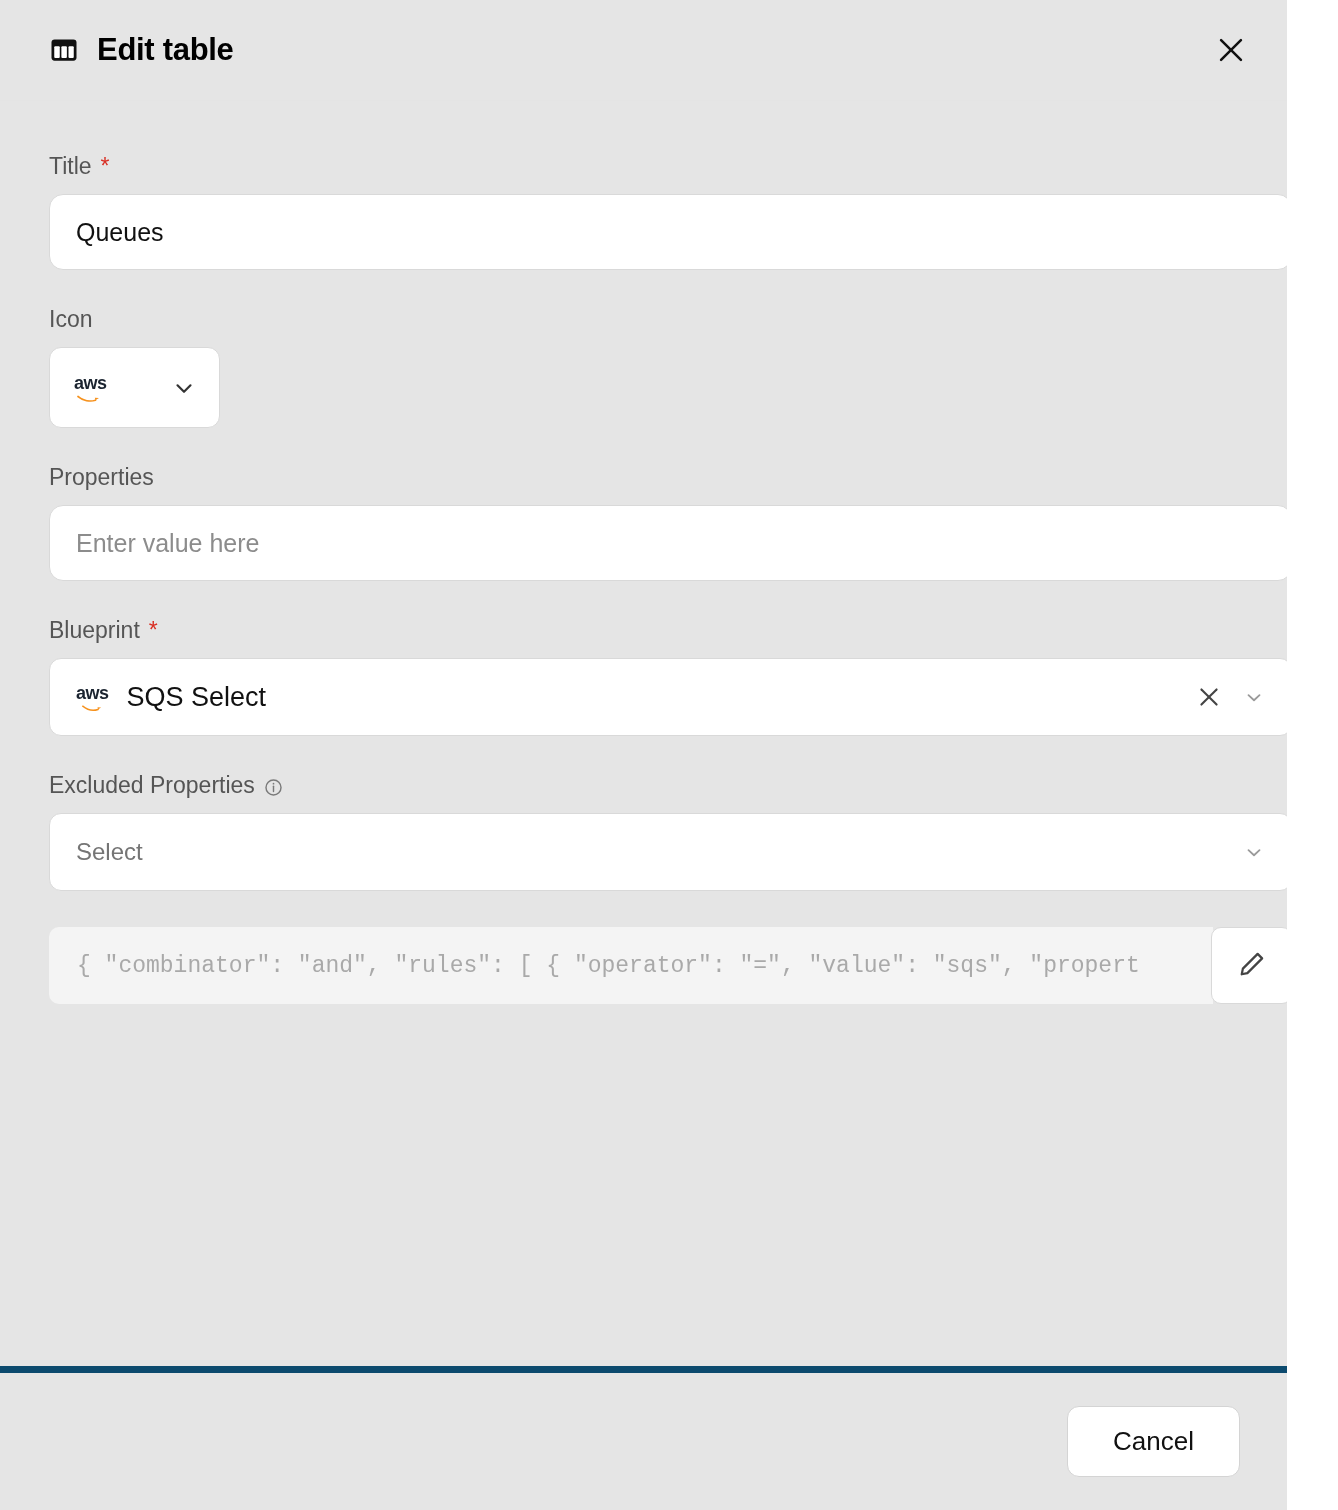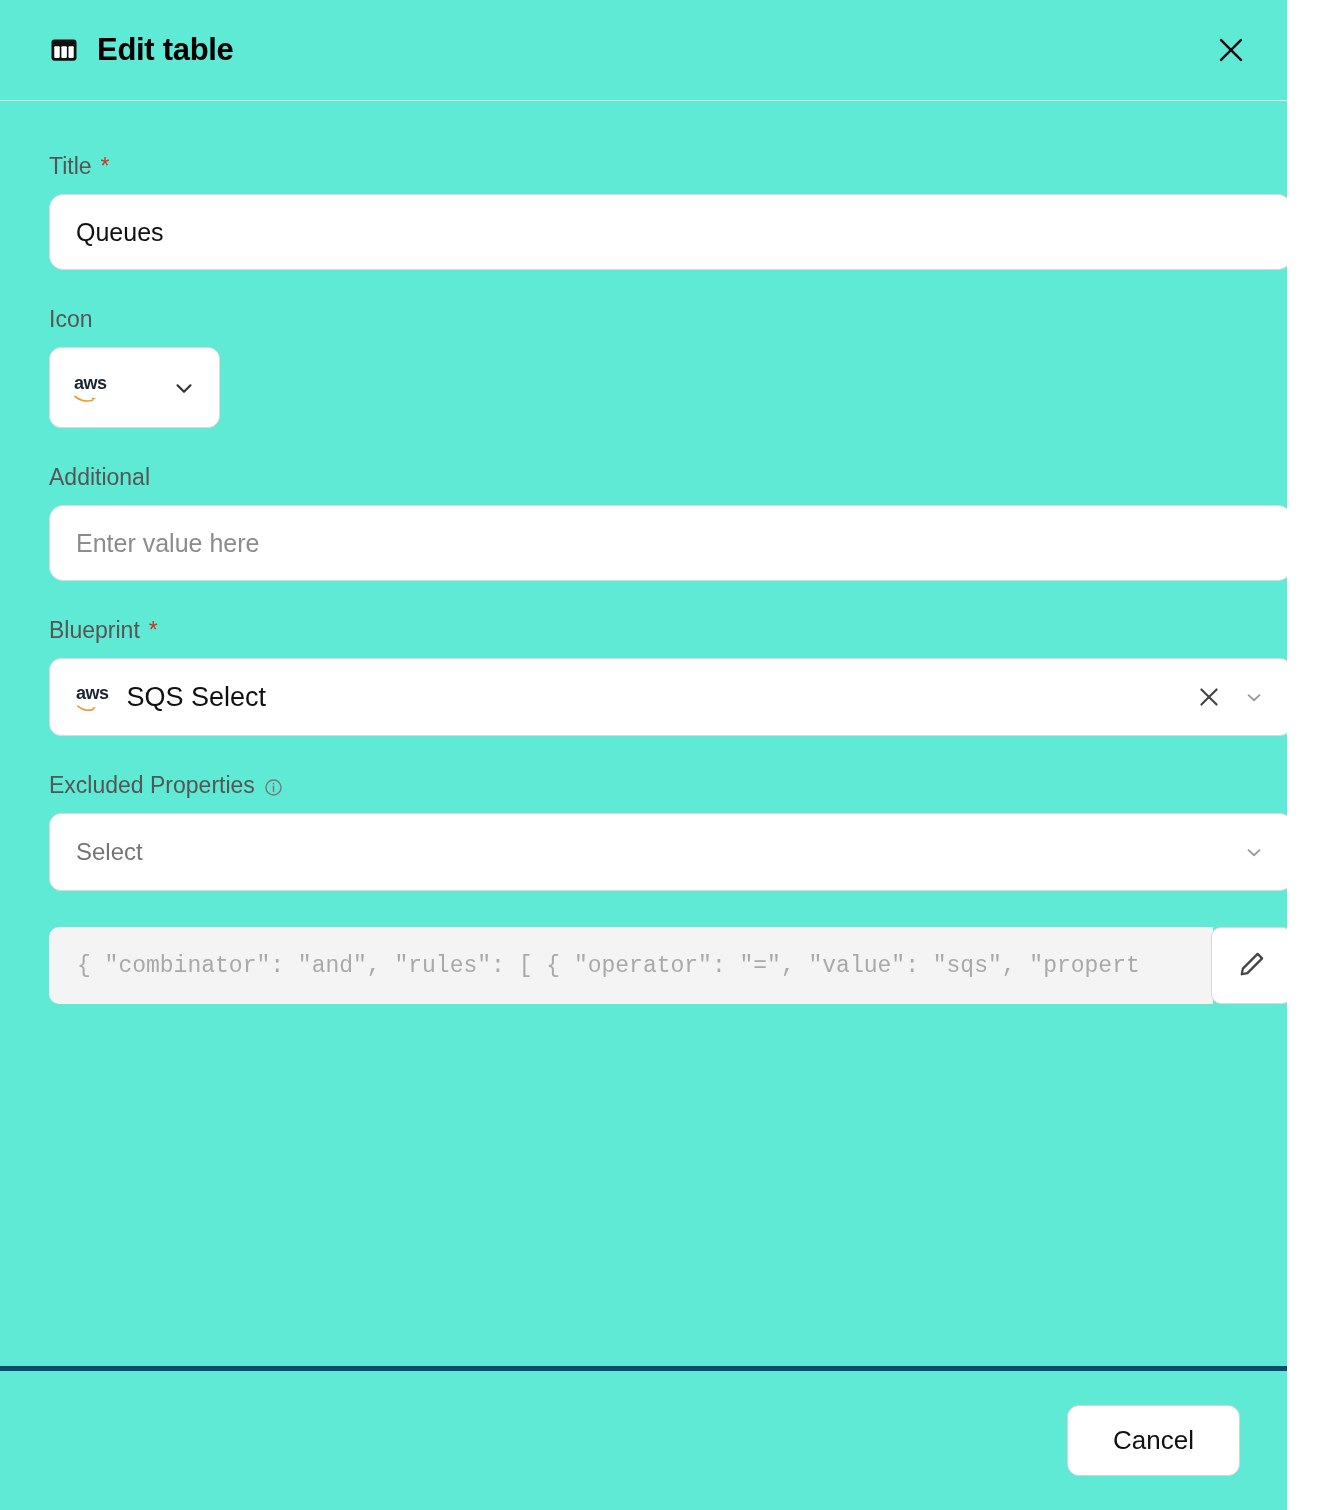--- a/index.html
+++ b/index.html
@@ -10,21 +10,21 @@
     height: 1510px;
     background: #ffffff;
     font-family: "Liberation Sans", sans-serif;
     color: #1a1a1a;
   }
   .modal {
     width: 1287px;
     height: 1510px;
     display: flex;
     flex-direction: column;
-    background: #5eead4;
+    background: #e5e5e5;
   }
 
   
   .modal-header {
     height: 101px;
     min-height: 101px;
     border-bottom: 1px solid #e4e4e4;
     display: flex;
     align-items: center;
     padding: 0 36px 0 49px;
@@ -107,21 +107,21 @@
     display: flex;
     align-items: center;
     justify-content: space-between;
     padding: 0 20px 0 24px;
     cursor: pointer;
     background: #ffffff;
   }
   .aws-logo {
     display: inline-flex;
     flex-direction: column;
-    align-items: flex-start;
+    align-items: flex-end;
     line-height: 1;
   }
   .aws-word {
     font-size: 18px;
     font-weight: bold;
     letter-spacing: -0.5px;
     color: #1b2430;
   }
   .aws-smile { margin-top: 2px; }
 
@@ -197,21 +197,21 @@
     align-items: center;
     justify-content: center;
     cursor: pointer;
     margin-left: -2px;
   }
 
   
   .modal-footer {
     height: 144px;
     min-height: 144px;
-    border-top: 5px solid #0c4a6e;
+    border-top: 7px solid #0c4a6e;
     display: flex;
     align-items: center;
     justify-content: flex-end;
     gap: 27px;
     padding: 0 47px;
   }
   .btn {
     font-size: 26px;
     font-family: "Liberation Sans", sans-serif;
     border-radius: 12px;
@@ -284,21 +284,21 @@
         <span class="caret">
           <svg width="26" height="26" viewBox="0 0 24 24" fill="none" stroke="#333333" stroke-width="2" stroke-linecap="round" stroke-linejoin="round">
             <polyline points="6 9.5 12 15.5 18 9.5"></polyline>
           </svg>
         </span>
       </div>
     </div>
 
     <div class="field">
       <div class="field-label">
-        <span>Additional</span>
+        <span>Properties</span>
       </div>
       <input class="text-input" type="text" placeholder="Enter value here" style="">
     </div>
 
     <div class="field">
       <div class="field-label">
         <span>Blueprint</span>
           <span class="req">*</span>
       </div>
       <div class="select-box">

